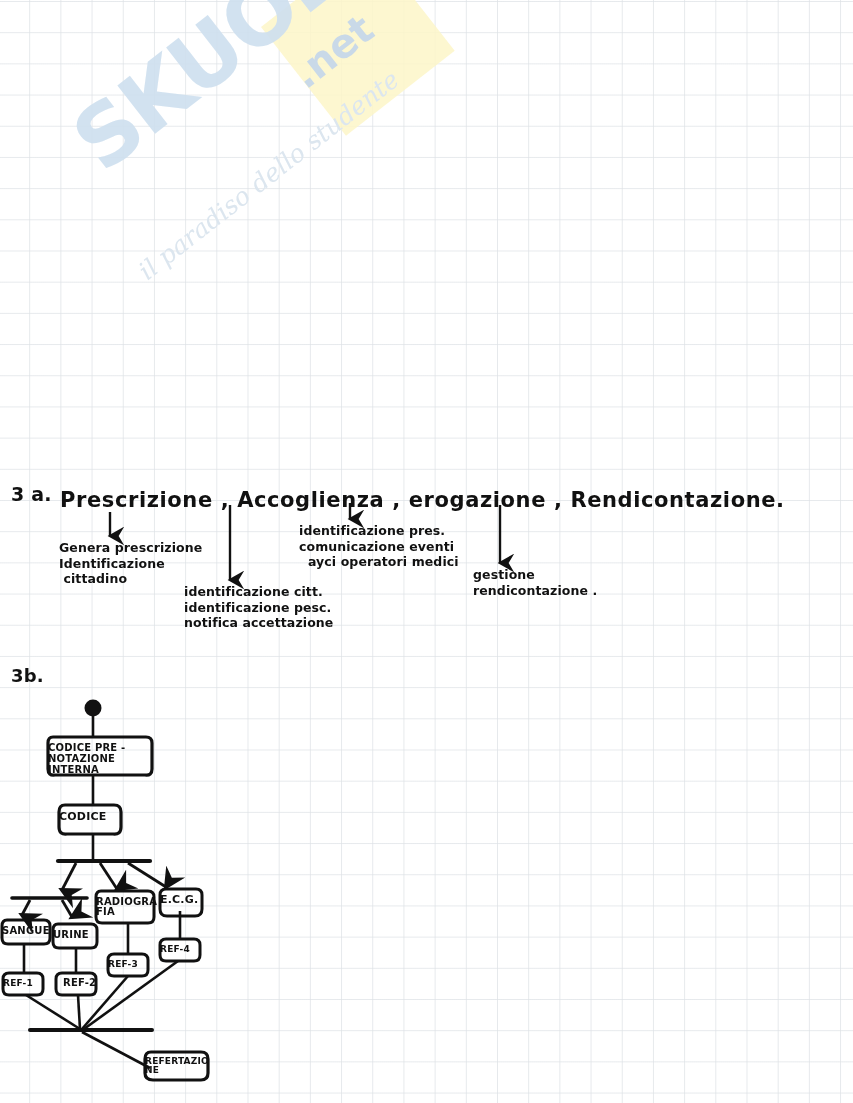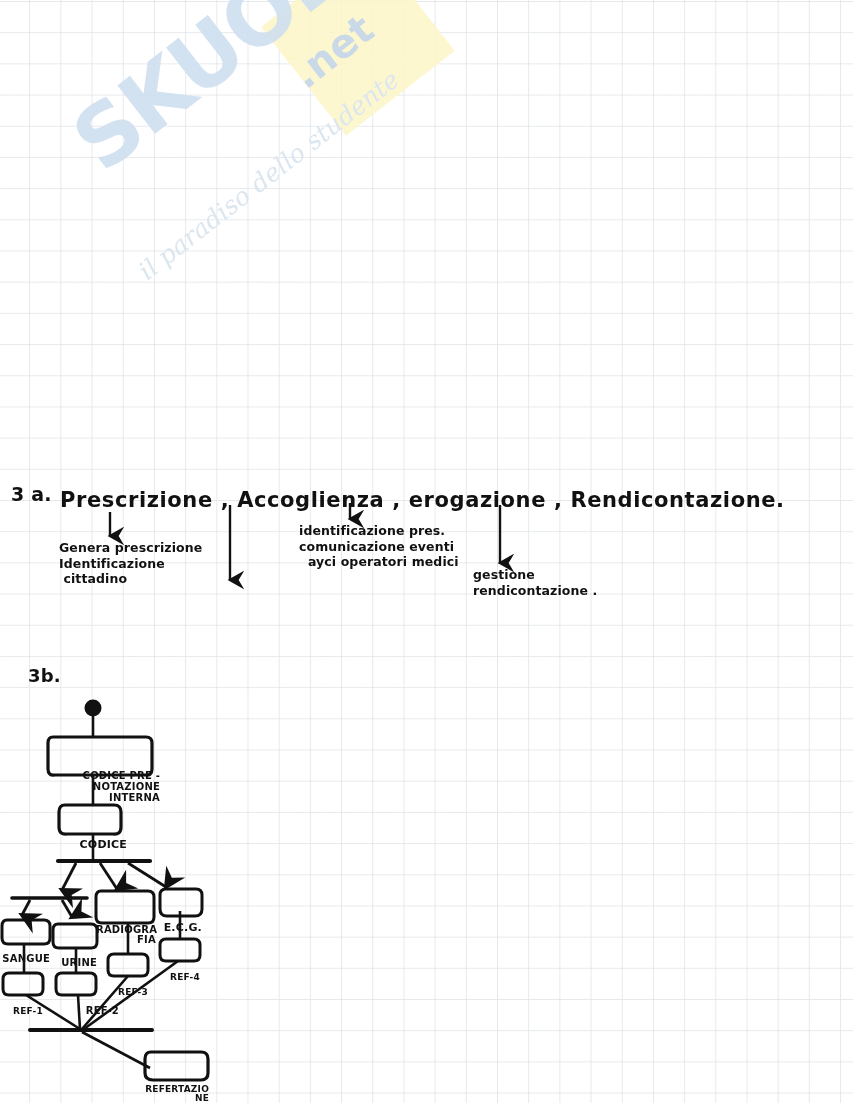--- a/index.html
+++ b/index.html
@@ -94,21 +94,21 @@
     left: 11px; top: 483px;
     font-size: 19px;
   }
   #q3a-title {
     left: 60px; top: 482px;
     font-size: 21px;
     letter-spacing: 0.6px;
     margin-top: 6px;
   }
   #q3b-label {
-    left: 28px; top: 665px;
+    left: 11px; top: 665px;
     font-size: 18px;
   }
   .note-block {
     position: absolute;
     color: #111111;
     font-family: "DejaVu Sans", sans-serif;
     font-weight: bold;
     font-size: 12.5px;
     line-height: 15.5px;
     white-space: pre;
@@ -119,45 +119,47 @@
   #note3 { left: 299px; top: 523px; }
   #note4 { left: 473px; top: 567px; }
 
   
   .ink { position: absolute; left: 0; top: 0; pointer-events: none; }
   .nodetext {
     position: absolute;
     color: #111111;
     font-family: "DejaVu Sans", sans-serif;
     font-weight: bold;
-    text-align: right;
+    text-align: left;
     white-space: pre;
     line-height: 10px;
     letter-spacing: 0.2px;
-    margin-top: 28px;
   }
 </style>
 </head>
 <body>
 
 <div id="page">
 
   <div id="watermark">
     <div class="wm-square"></div>
     <div class="wm-logo">SKUOLA</div>
     <div class="wm-net">.net</div>
     <div class="wm-tag">il paradiso dello studente</div>
   </div>
 
   <div class="hand" id="q3a-label">3 a.</div>
   <div class="hand" id="q3a-title">Prescrizione , Accoglienza , erogazione , Rendicontazione.</div>
 
   <div class="note-block" id="note1">Genera prescrizione
 Identificazione
  cittadino</div>
+  <div class="note-block" id="note2">identificazione citt.
+identificazione pesc.
+notifica accettazione</div>
   <div class="note-block" id="note4">gestione
 rendicontazione .</div>
   <div class="note-block" id="note3">identificazione pres.
 comunicazione eventi
   ayci operatori medici</div>
 
   <svg class="ink" width="853" height="1103">
     <defs>
       <marker id="ah" markerWidth="9" markerHeight="9" refX="4" refY="6" orient="auto">
         <path d="M0,0 L4,7 L8,0 L4,2.4 Z" fill="#111111"></path>

